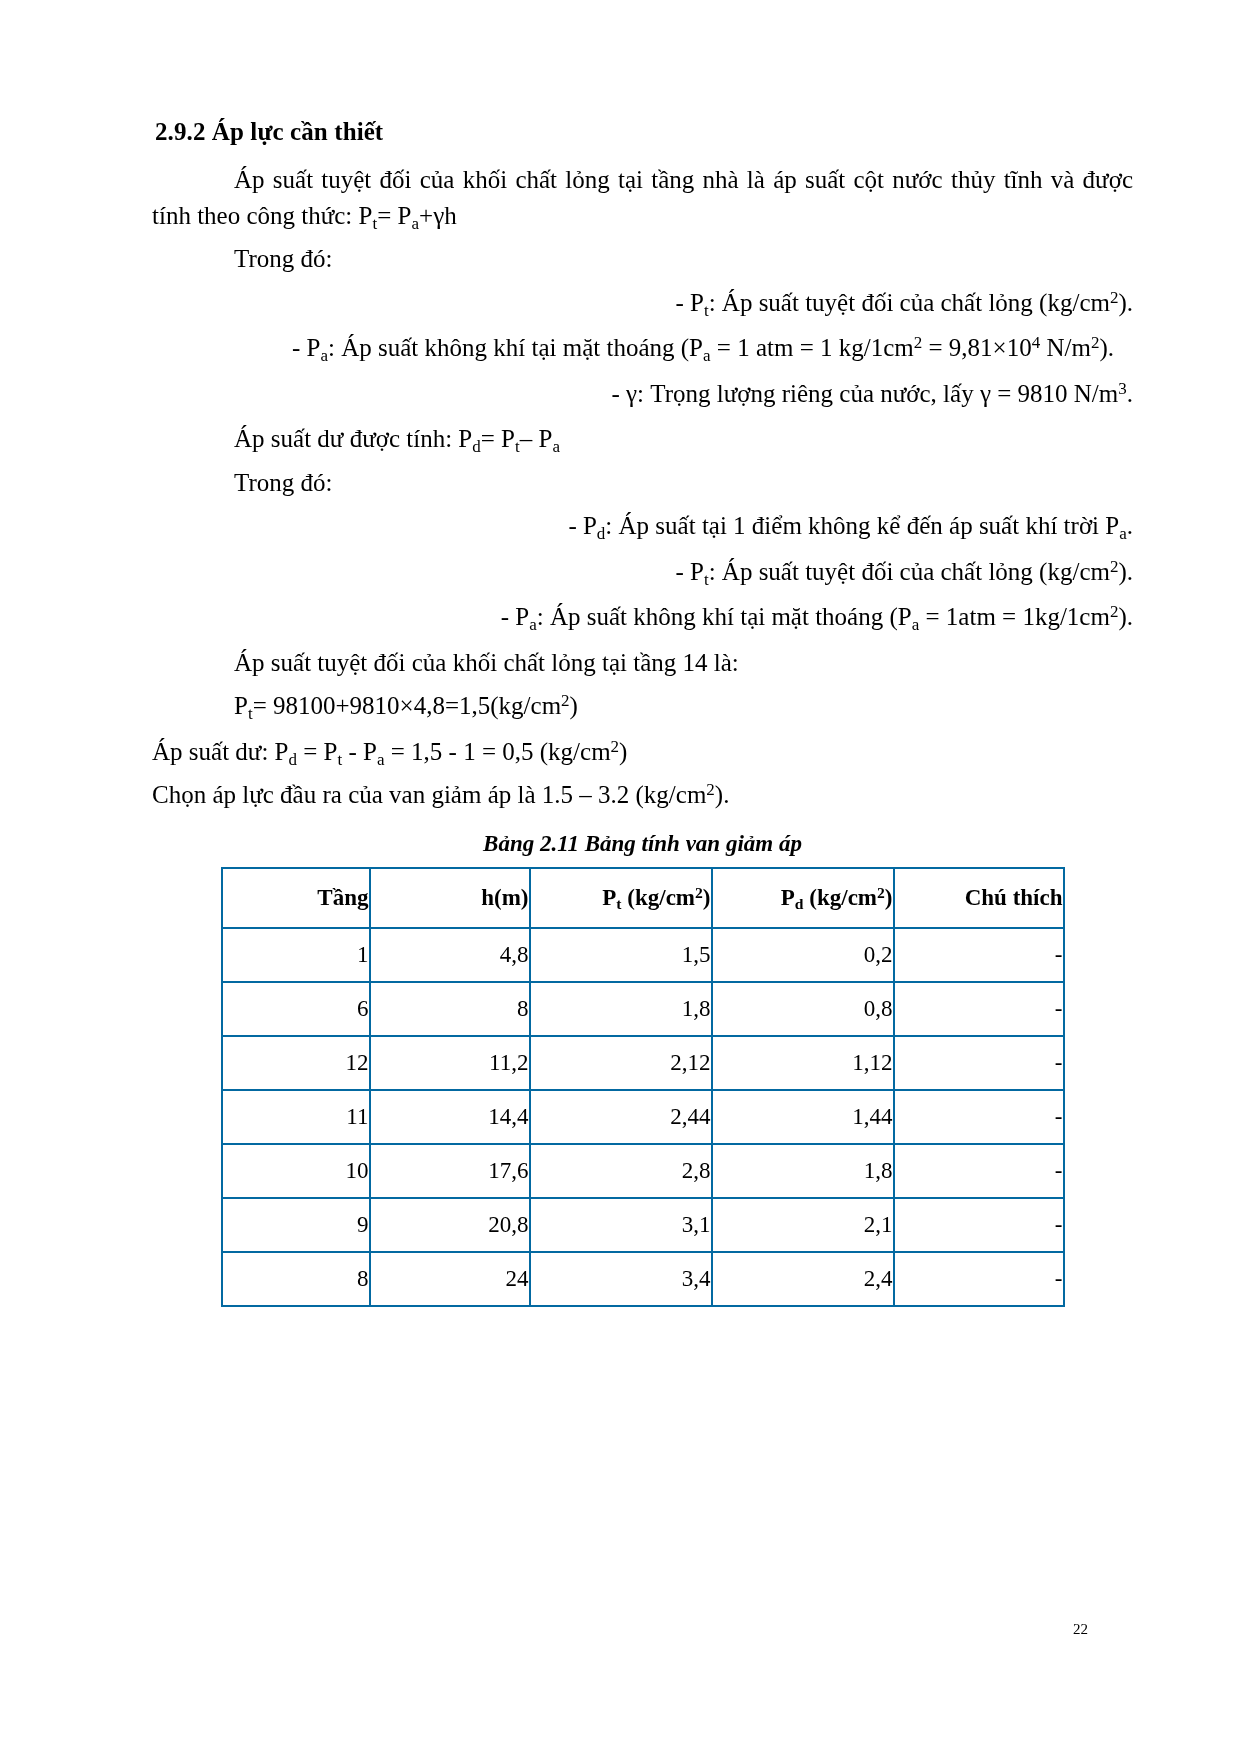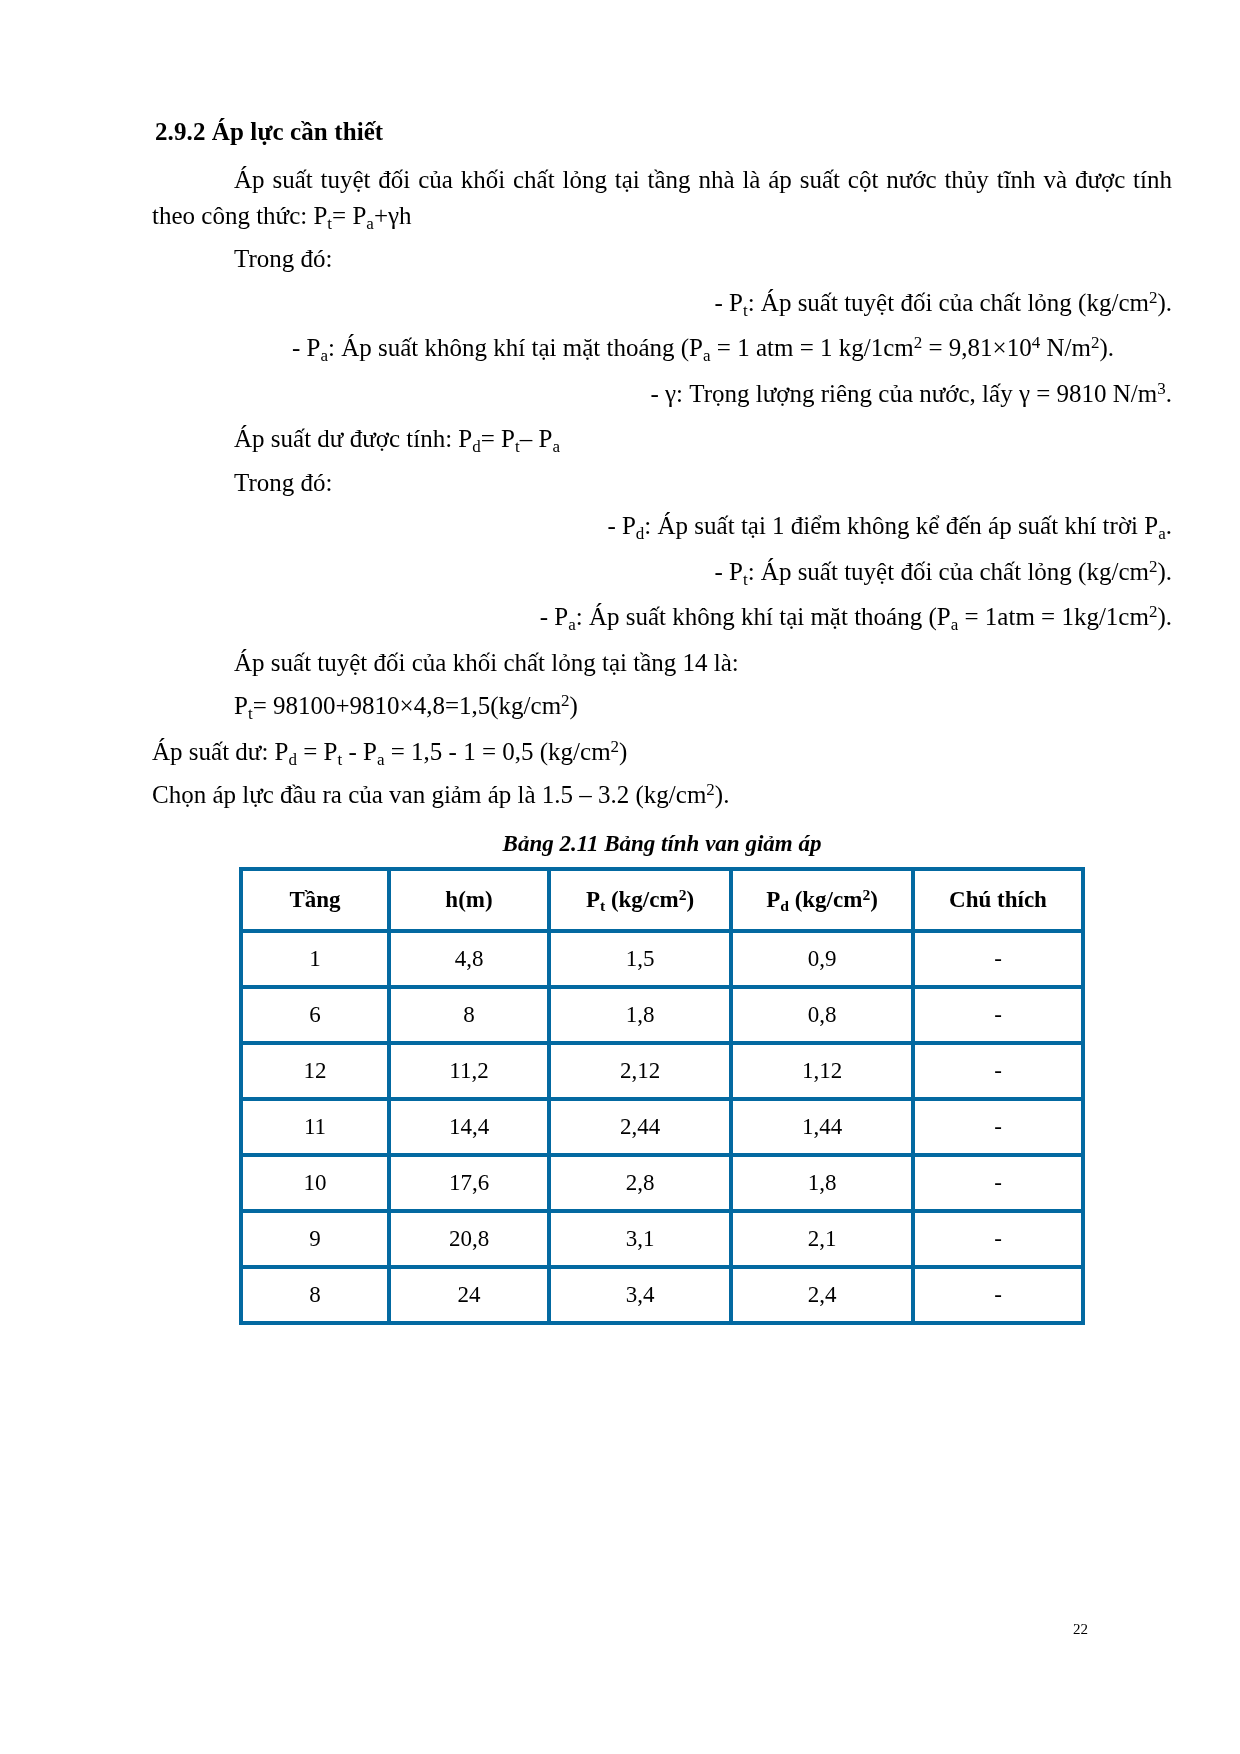--- a/index.html
+++ b/index.html
@@ -11,21 +11,21 @@
     font-family: "Liberation Serif", "DejaVu Serif", serif;
     color: #000000;
   }
   .page {
     position: relative;
     width: 1240px;
     height: 1754px;
     margin: 0 auto;
     background: #ffffff;
     box-sizing: border-box;
-    padding: 118px 68px 60px 152px;
+    padding: 118px 107px 60px 152px;
   }
   .heading {
     font-size: 25px;
     font-weight: bold;
     margin: 0 0 16px 3px;
     letter-spacing: 0.1px;
   }
   p.para {
     font-size: 25px;
     line-height: 1.42;
@@ -71,22 +71,22 @@
     font-weight: bold;
     margin: 18px 0 10px 0;
   }
   table.data {
     border-collapse: collapse;
     width: 842px;
     margin: 0 auto;
     table-layout: fixed;
   }
   table.data th, table.data td {
-    border: 4px solid #0369a1;
-    text-align: center;
+    border: 2px solid #0369a1;
+    text-align: right;
     font-size: 23px;
     height: 52px;
     padding: 0;
     vertical-align: middle;
   }
   table.data th {
     font-weight: bold;
     height: 58px;
   }
   table.data col.c1 { width: 148px; }
@@ -155,21 +155,21 @@
         <th><span>P</span><sub>t</sub><span> (kg/cm</span><sup>2</sup><span>)</span></th>
         <th><span>P</span><sub>d</sub><span> (kg/cm</span><sup>2</sup><span>)</span></th>
         <th><span>Chú thích</span></th>
       </tr>
     </thead>
     <tbody>
       <tr>
         <td>1</td>
         <td>4,8</td>
         <td>1,5</td>
-        <td>0,9</td>
+        <td>0,2</td>
         <td>-</td>
       </tr>
       <tr>
         <td>6</td>
         <td>8</td>
         <td>1,8</td>
         <td>0,8</td>
         <td>-</td>
       </tr>
       <tr>

